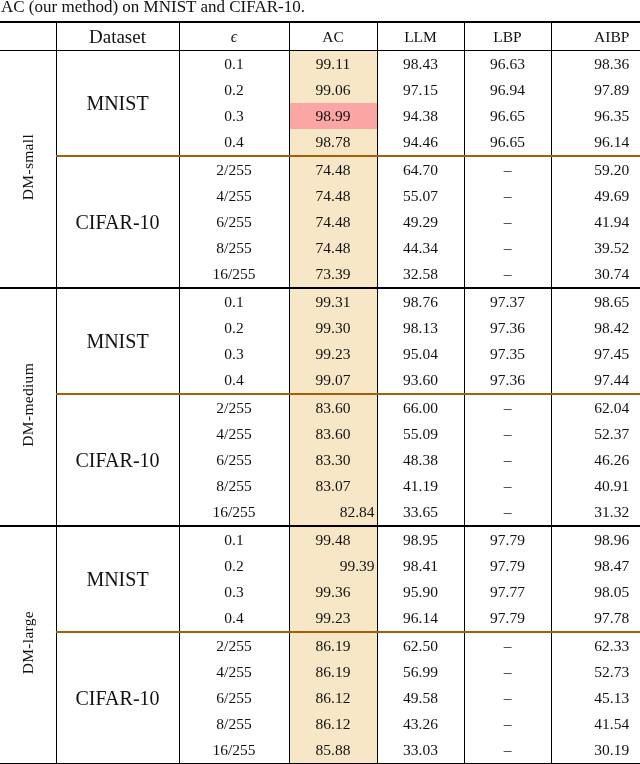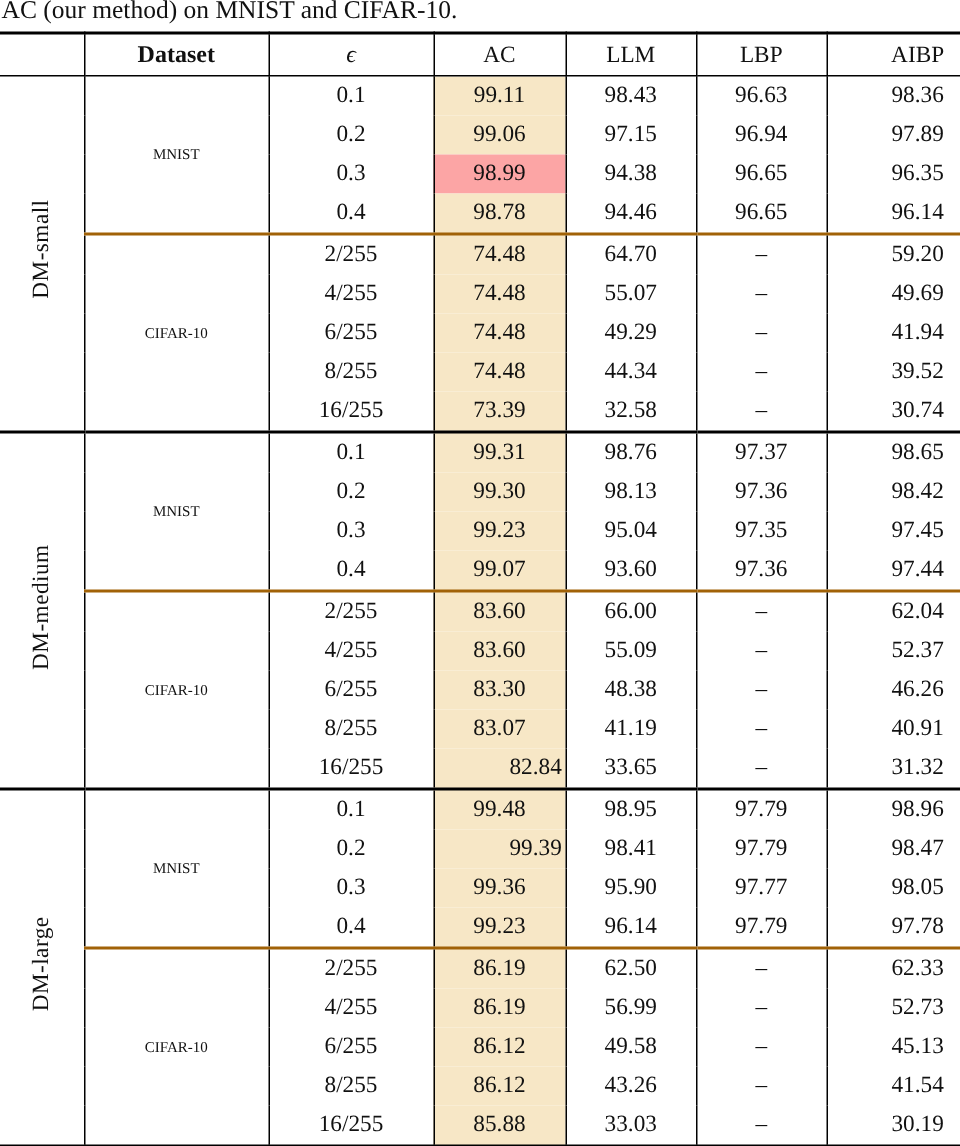--- a/index.html
+++ b/index.html
@@ -45,39 +45,39 @@
     text-align: center;
     vertical-align: middle;
     font-size: 15.5px;
     padding: 0 2px;
     border-left: 1px solid #000;
     border-right: 1px solid #000;
     height: 26px;
     background: transparent;
   }
   th { font-weight: normal; height: 27px; }
-  th.dataset-h { font-weight: bold; font-size: 16px; }
+  th.dataset-h { font-weight: normal; font-size: 19px; }
   th.eps-h { font-style: italic; font-size: 16px; }
   th:first-child, td.group-label-cell { border-left: none; }
   th:last-child, td:last-child { border-right: none; padding-left: 34px; }
   thead th { border-bottom: 1px solid #000; }
 
   tr.group-sep > td { border-top: 2px solid #000; }
   tr.block-sep > td { border-top: 2px solid #a16207; }
 
   td.ac-cell { background: #f7e7c6; }
   td.group-label-cell { padding: 0; }
   .vertical-text {
     display: inline-block;
     writing-mode: vertical-rl;
     transform: rotate(180deg);
     font-size: 15.5px;
     letter-spacing: 0.3px;
   }
-  td.dataset-cell { font-size: 10px; }
+  td.dataset-cell { font-size: 20px; }
 </style>
 </head>
 <body>
 
 <div class="page">
 
   <div class="caption">AC (our method) on MNIST and CIFAR-10.</div>
 
   <table class="results">
     <colgroup>

